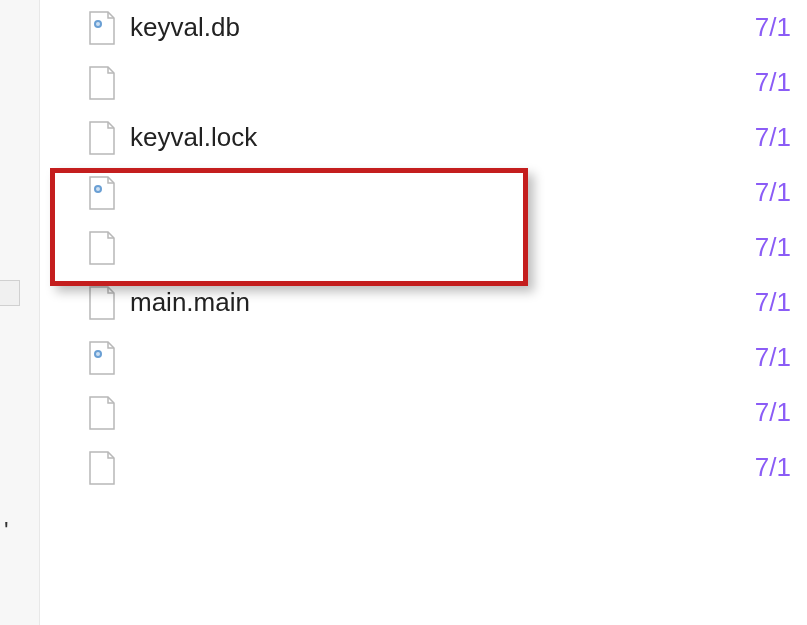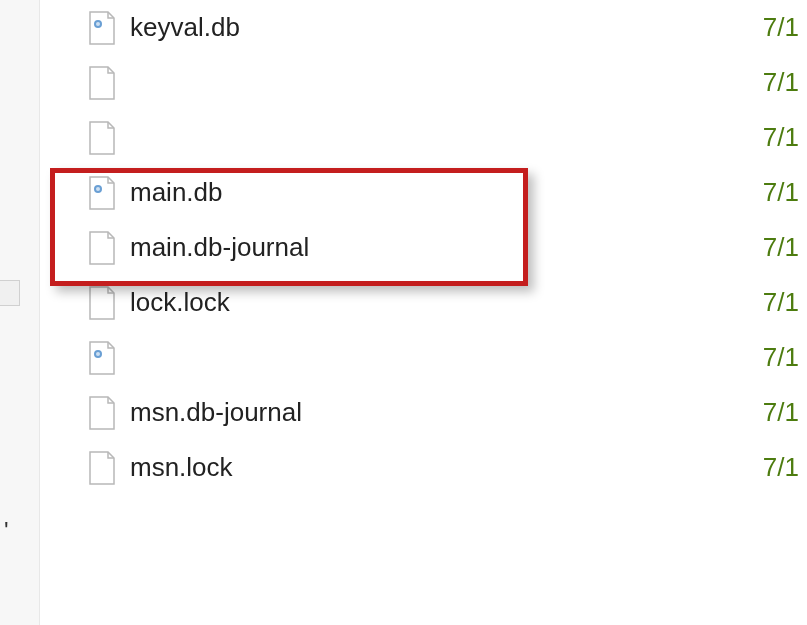--- a/index.html
+++ b/index.html
@@ -48,23 +48,23 @@
       margin-right: 14px;
       flex-shrink: 0;
     }
     .file-name {
       color: #222;
       font-size: 26px;
       flex: 1;
     }
     .file-date {
       position: absolute;
-      right: 0;
+      right: 8px;
       font-size: 26px;
-      color: #4d7c0f;
+      color: #8b5cf6;
       padding-right: 8px;
     }
     .highlight-box {
       position: absolute;
       left: 50px;
       top: 168px;
       width: 478px;
       height: 118px;
       border: 5px solid #c41e1e;
       box-shadow: 6px 6px 10px rgba(0,0,0,0.25);
@@ -115,55 +115,21 @@
     <span class="file-date">7/1</span>
   </div>
 
   <div class="file-row">
     <span class="file-icon">
       <svg viewBox="0 0 28 36">
           <path d="M2 2 L20 2 L26 8 L26 34 L2 34 Z" fill="#ffffff" stroke="#b8b8b8" stroke-width="1.5"></path>
           <path d="M20 2 L20 8 L26 8" fill="none" stroke="#b8b8b8" stroke-width="1.5"></path>
         </svg>
     </span>
-    <span class="file-date">7/1</span>
-  </div>
-
-  <div class="file-row">
-    <span class="file-icon">
-      <svg viewBox="0 0 28 36">
-          <path d="M2 2 L20 2 L26 8 L26 34 L2 34 Z" fill="#ffffff" stroke="#b8b8b8" stroke-width="1.5"></path>
-          <path d="M20 2 L20 8 L26 8" fill="none" stroke="#b8b8b8" stroke-width="1.5"></path>
-          <circle cx="10" cy="14" r="4" fill="#6a9fd4"></circle>
-          <circle cx="10" cy="14" r="2" fill="#cde0f2"></circle>
-        </svg>
-    </span>
-    <span class="file-name">main.db</span>
-    <span class="file-date">7/1</span>
-  </div>
-
-  <div class="file-row">
-    <span class="file-icon">
-      <svg viewBox="0 0 28 36">
-          <path d="M2 2 L20 2 L26 8 L26 34 L2 34 Z" fill="#ffffff" stroke="#b8b8b8" stroke-width="1.5"></path>
-          <path d="M20 2 L20 8 L26 8" fill="none" stroke="#b8b8b8" stroke-width="1.5"></path>
-        </svg>
-    </span>
-    <span class="file-name">main.db-journal</span>
-    <span class="file-date">7/1</span>
-  </div>
-
-  <div class="file-row">
-    <span class="file-icon">
-      <svg viewBox="0 0 28 36">
-          <path d="M2 2 L20 2 L26 8 L26 34 L2 34 Z" fill="#ffffff" stroke="#b8b8b8" stroke-width="1.5"></path>
-          <path d="M20 2 L20 8 L26 8" fill="none" stroke="#b8b8b8" stroke-width="1.5"></path>
-        </svg>
-    </span>
-    <span class="file-name">lock.lock</span>
+    <span class="file-name">keyval.lock</span>
     <span class="file-date">7/1</span>
   </div>
 
   <div class="file-row">
     <span class="file-icon">
       <svg viewBox="0 0 28 36">
           <path d="M2 2 L20 2 L26 8 L26 34 L2 34 Z" fill="#ffffff" stroke="#b8b8b8" stroke-width="1.5"></path>
           <path d="M20 2 L20 8 L26 8" fill="none" stroke="#b8b8b8" stroke-width="1.5"></path>
           <circle cx="10" cy="14" r="4" fill="#6a9fd4"></circle>
           <circle cx="10" cy="14" r="2" fill="#cde0f2"></circle>
@@ -172,30 +138,61 @@
     <span class="file-date">7/1</span>
   </div>
 
   <div class="file-row">
     <span class="file-icon">
       <svg viewBox="0 0 28 36">
           <path d="M2 2 L20 2 L26 8 L26 34 L2 34 Z" fill="#ffffff" stroke="#b8b8b8" stroke-width="1.5"></path>
           <path d="M20 2 L20 8 L26 8" fill="none" stroke="#b8b8b8" stroke-width="1.5"></path>
         </svg>
     </span>
-    <span class="file-name">msn.db-journal</span>
     <span class="file-date">7/1</span>
   </div>
 
   <div class="file-row">
     <span class="file-icon">
       <svg viewBox="0 0 28 36">
           <path d="M2 2 L20 2 L26 8 L26 34 L2 34 Z" fill="#ffffff" stroke="#b8b8b8" stroke-width="1.5"></path>
           <path d="M20 2 L20 8 L26 8" fill="none" stroke="#b8b8b8" stroke-width="1.5"></path>
         </svg>
     </span>
-    <span class="file-name">msn.lock</span>
+    <span class="file-name">main.main</span>
+    <span class="file-date">7/1</span>
+  </div>
+
+  <div class="file-row">
+    <span class="file-icon">
+      <svg viewBox="0 0 28 36">
+          <path d="M2 2 L20 2 L26 8 L26 34 L2 34 Z" fill="#ffffff" stroke="#b8b8b8" stroke-width="1.5"></path>
+          <path d="M20 2 L20 8 L26 8" fill="none" stroke="#b8b8b8" stroke-width="1.5"></path>
+          <circle cx="10" cy="14" r="4" fill="#6a9fd4"></circle>
+          <circle cx="10" cy="14" r="2" fill="#cde0f2"></circle>
+        </svg>
+    </span>
+    <span class="file-date">7/1</span>
+  </div>
+
+  <div class="file-row">
+    <span class="file-icon">
+      <svg viewBox="0 0 28 36">
+          <path d="M2 2 L20 2 L26 8 L26 34 L2 34 Z" fill="#ffffff" stroke="#b8b8b8" stroke-width="1.5"></path>
+          <path d="M20 2 L20 8 L26 8" fill="none" stroke="#b8b8b8" stroke-width="1.5"></path>
+        </svg>
+    </span>
+    <span class="file-date">7/1</span>
+  </div>
+
+  <div class="file-row">
+    <span class="file-icon">
+      <svg viewBox="0 0 28 36">
+          <path d="M2 2 L20 2 L26 8 L26 34 L2 34 Z" fill="#ffffff" stroke="#b8b8b8" stroke-width="1.5"></path>
+          <path d="M20 2 L20 8 L26 8" fill="none" stroke="#b8b8b8" stroke-width="1.5"></path>
+        </svg>
+    </span>
     <span class="file-date">7/1</span>
   </div>
 
 </div>
 
 <div class="highlight-box"></div>
 
 </body></html>

